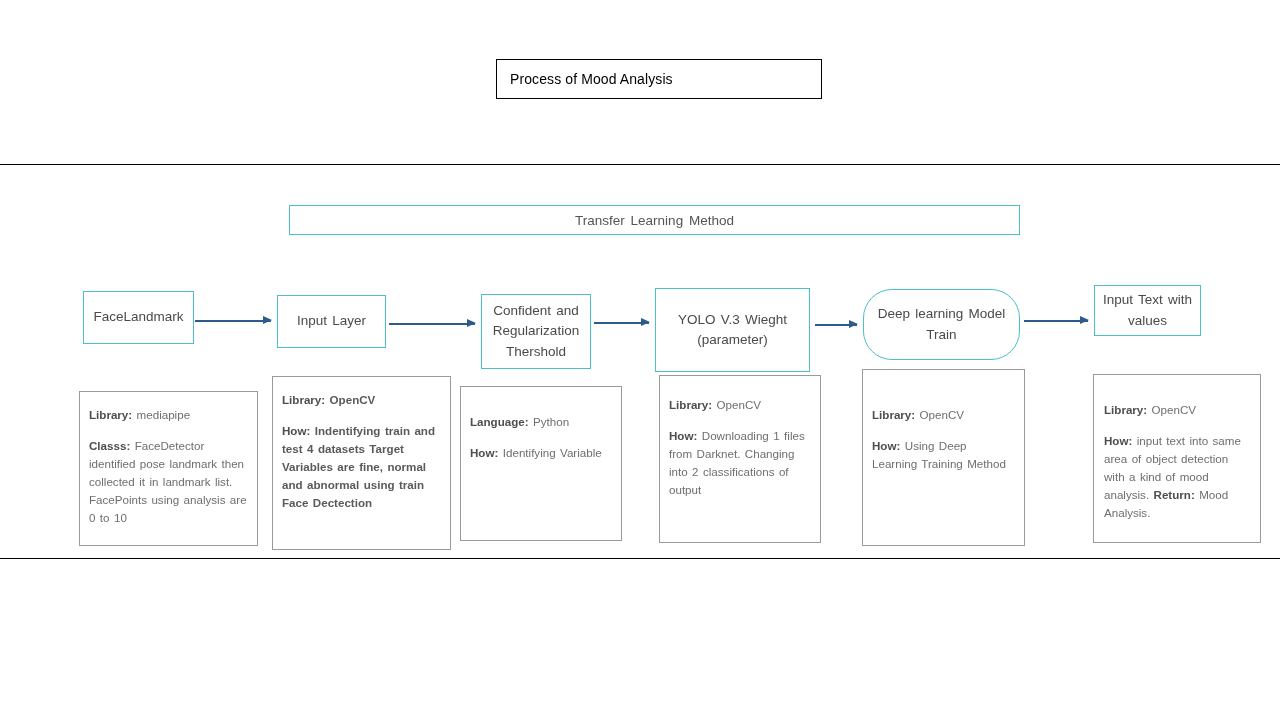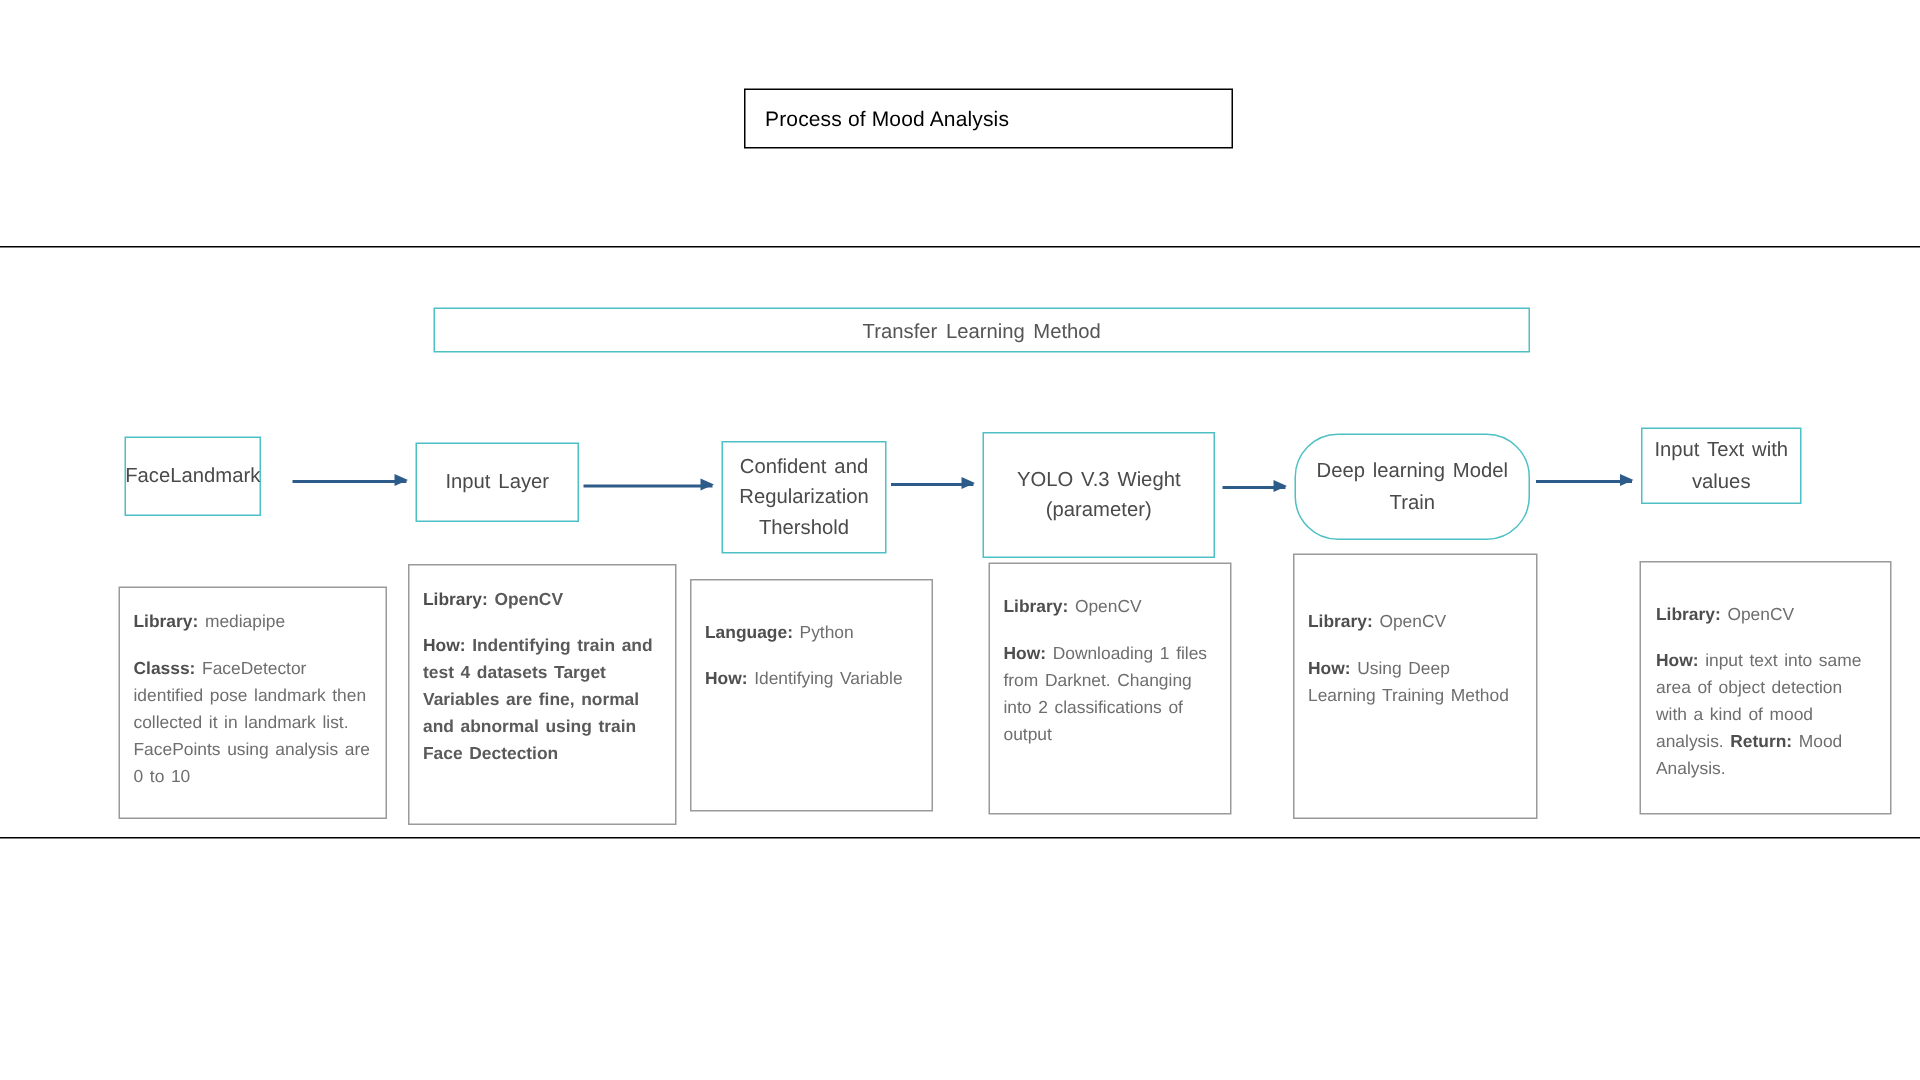--- a/index.html
+++ b/index.html
@@ -74,21 +74,21 @@
     align-items: center;
     justify-content: center;
     text-align: center;
     font-size: 13.5px;
     color: #4a4a4a;
     line-height: 1.5;
     padding: 2px 4px;
     word-spacing: 1.5px;
   }
 
-  .node-1 { left: 83px;   top: 291px; width: 91px; height: 53px; }
+  .node-1 { left: 83px;   top: 291px; width: 111px; height: 53px; }
   .node-2 { left: 277px;  top: 295px; width: 109px; height: 53px; }
   .node-3 { left: 481px;  top: 294px; width: 110px; height: 75px; }
   .node-4 { left: 655px;  top: 288px; width: 155px; height: 84px; }
   .node-5 { left: 863px;  top: 289px; width: 157px; height: 71px; border-radius: 29px; }
   .node-6 { left: 1094px; top: 285px; width: 107px; height: 51px; }
 
   
   .arrow {
     position: absolute;
     height: 1.6px;

